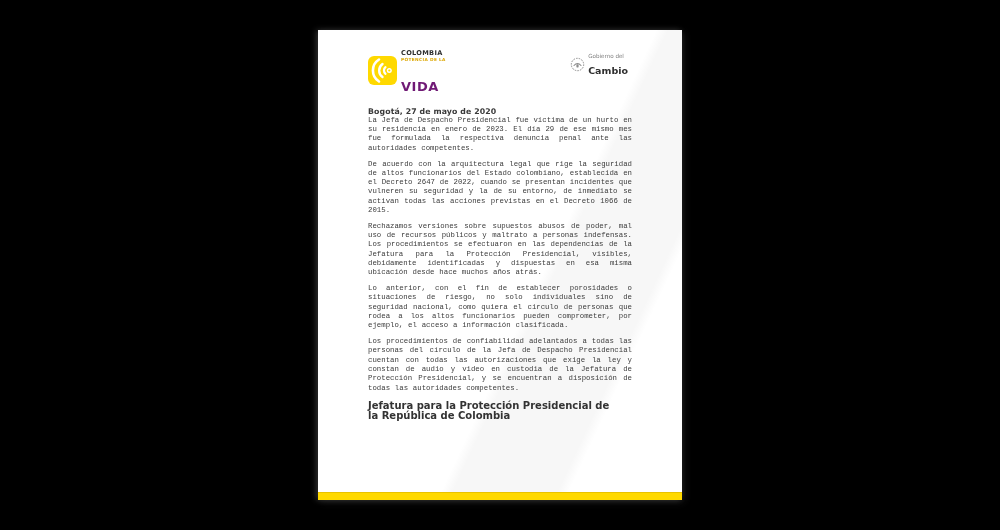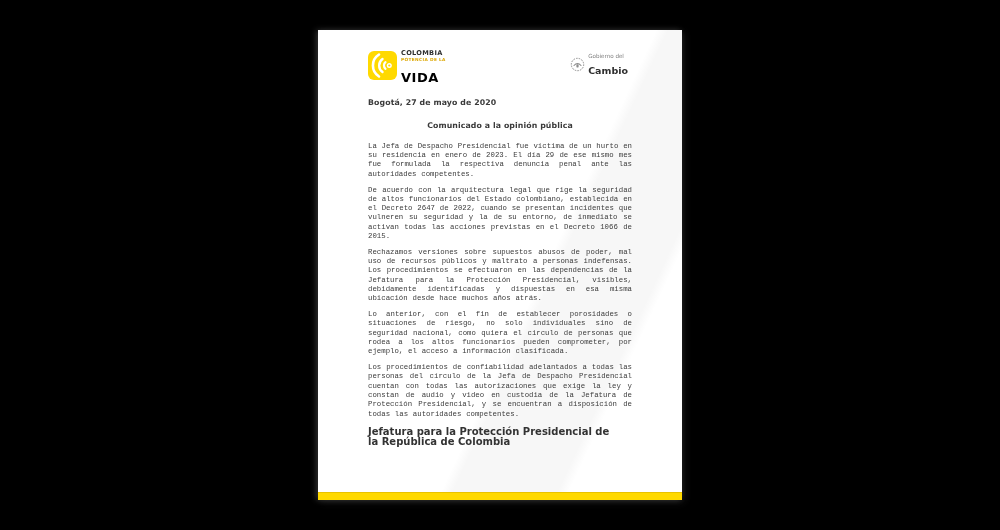--- a/index.html
+++ b/index.html
@@ -45,21 +45,21 @@
     justify-content: space-between;
     align-items: flex-start;
     margin-bottom: 14px;
     padding-right: 4px;
   }
   .brand-left { display: flex; align-items: center; gap: 4px; }
   .brand-left .mark { width: 29px; height: 29px; flex: 0 0 auto; }
   .brand-left .words { line-height: 1; padding-top: 2px; }
   .bl-1 { font-size: 6.6px; font-weight: bold; color: #2e2e2e; letter-spacing: 0.3px; }
   .bl-2 { font-size: 4.3px; font-weight: bold; color: #dca600; letter-spacing: 0.35px; margin-top: 1px; }
-  .bl-3 { font-size: 13px; font-weight: bold; color: #000000; letter-spacing: 0.5px; margin-top: 9px; }
+  .bl-3 { font-size: 13px; font-weight: bold; color: #701a75; letter-spacing: 0.5px; margin-top: 18px; }
   .brand-right { display: flex; align-items: center; gap: 3px; margin-top: 6px; }
   .brand-right .crest { width: 15px; height: 17px; flex: 0 0 auto; }
   .br-words { line-height: 1; }
   .br-1 { font-size: 5.6px; color: #7d7d7d; }
   .br-2 { font-size: 9.5px; font-weight: bold; color: #2e2e2e; margin-top: 6px; }
 
   .date-line {
     font-size: 7.8px; font-weight: bold; color: #3a3a3a;
     margin-top: 4px;
     letter-spacing: 0.1px;
@@ -134,21 +134,20 @@
           <span class="br-words">
             <div class="br-1">Gobierno del</div>
             <div class="br-2">Cambio</div>
           </span>
         </div>
 
       </div>
 
       <div class="date-line">Bogotá, 27 de mayo de 2020</div>
 
-      <div class="doc-title">Comunicado a la opinión pública</div>
 
       <div class="body-copy">
         <p>La Jefa de Despacho Presidencial fue víctima de un hurto en su residencia en enero de 2023. El día 29 de ese mismo mes fue formulada la respectiva denuncia penal ante las autoridades competentes.</p>
         <p>De acuerdo con la arquitectura legal que rige la seguridad de altos funcionarios del Estado colombiano, establecida en el Decreto 2647 de 2022, cuando se presentan incidentes que vulneren su seguridad y la de su entorno, de inmediato se activan todas las acciones previstas en el Decreto 1066 de 2015.</p>
         <p>Rechazamos versiones sobre supuestos abusos de poder, mal uso de recursos públicos y maltrato a personas indefensas. Los procedimientos se efectuaron en las dependencias de la Jefatura para la Protección Presidencial, visibles, debidamente identificadas y dispuestas en esa misma ubicación desde hace muchos años atrás.</p>
         <p>Lo anterior, con el fin de establecer porosidades o situaciones de riesgo, no solo individuales sino de seguridad nacional, como quiera el circulo de personas que rodea a los altos funcionarios pueden comprometer, por ejemplo, el acceso a información clasificada.</p>
         <p>Los procedimientos de confiabilidad adelantados a todas las personas del círculo de la Jefa de Despacho Presidencial cuentan con todas las autorizaciones que exige la ley y constan de audio y video en custodia de la Jefatura de Protección Presidencial, y se encuentran a disposición de todas las autoridades competentes.</p>
       </div>
 
       <div class="signature">Jefatura para la Protección Presidencial de la República de Colombia</div>

